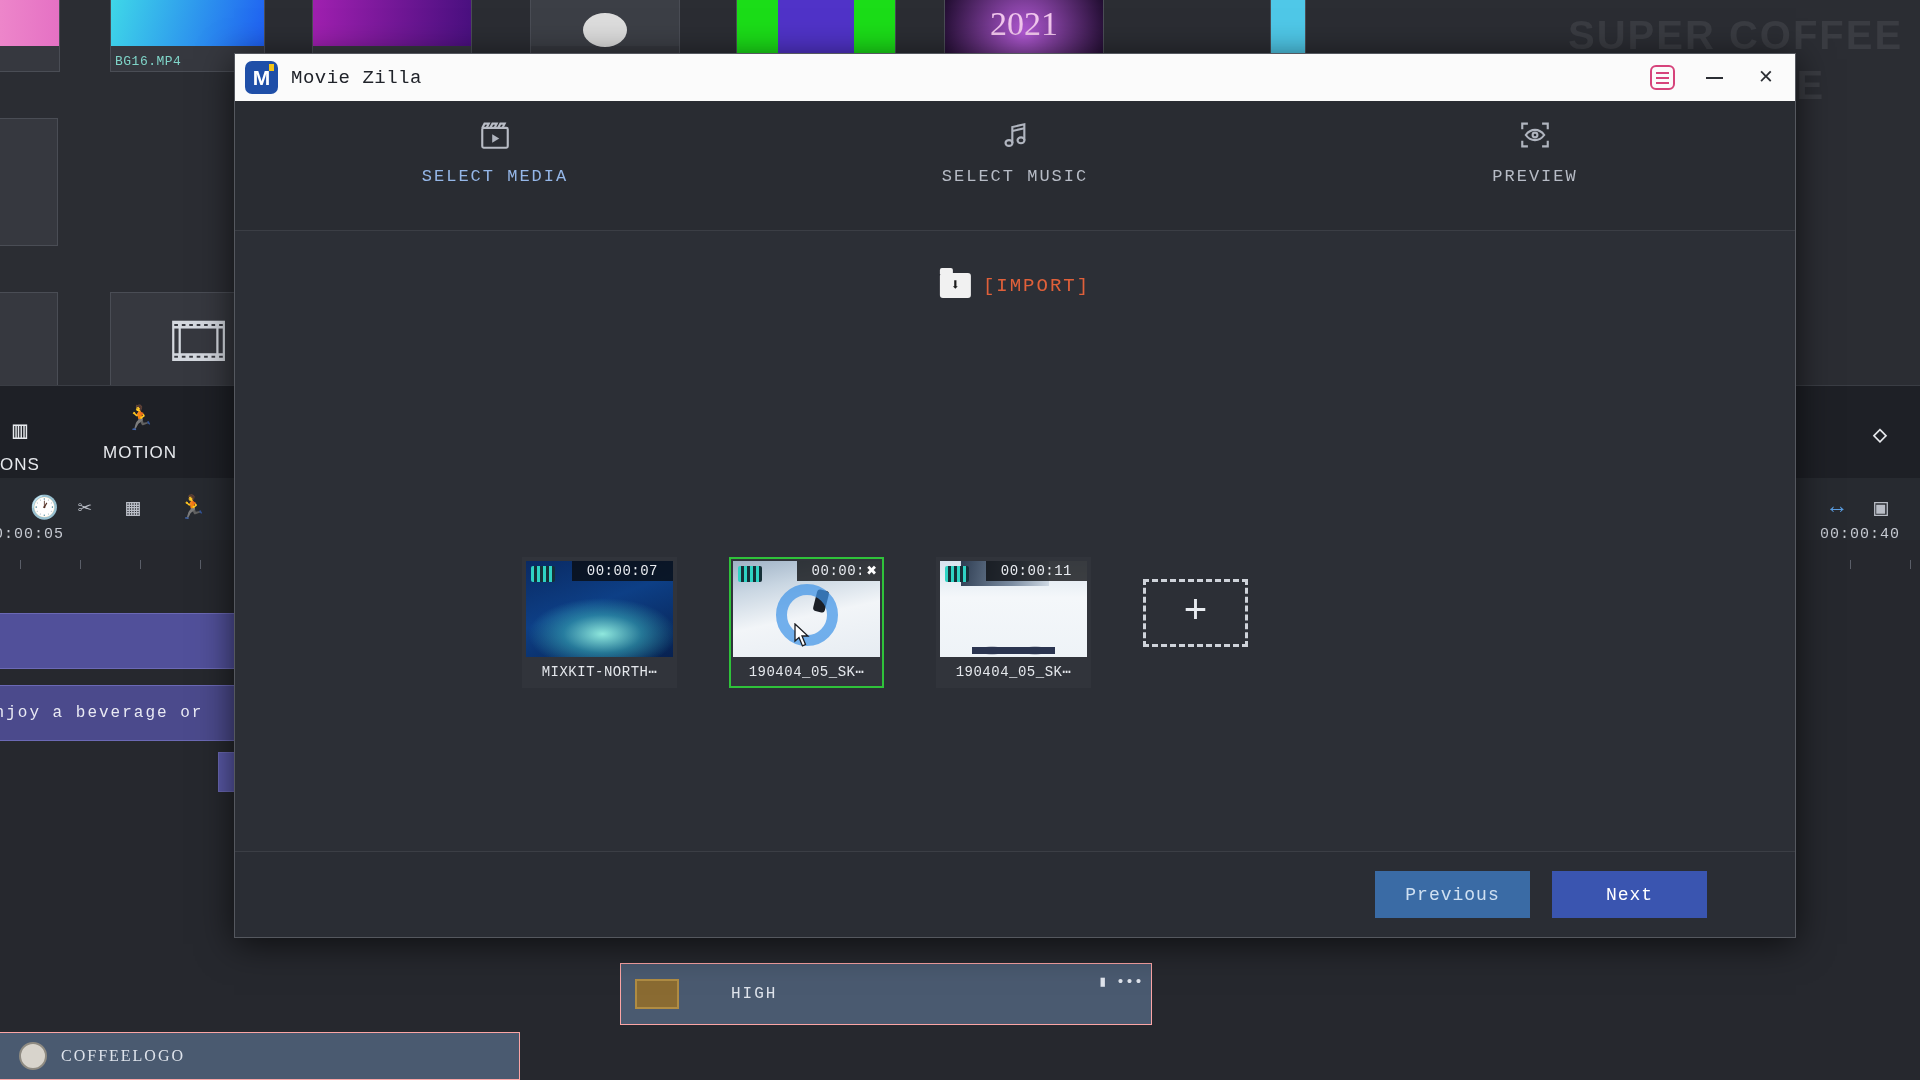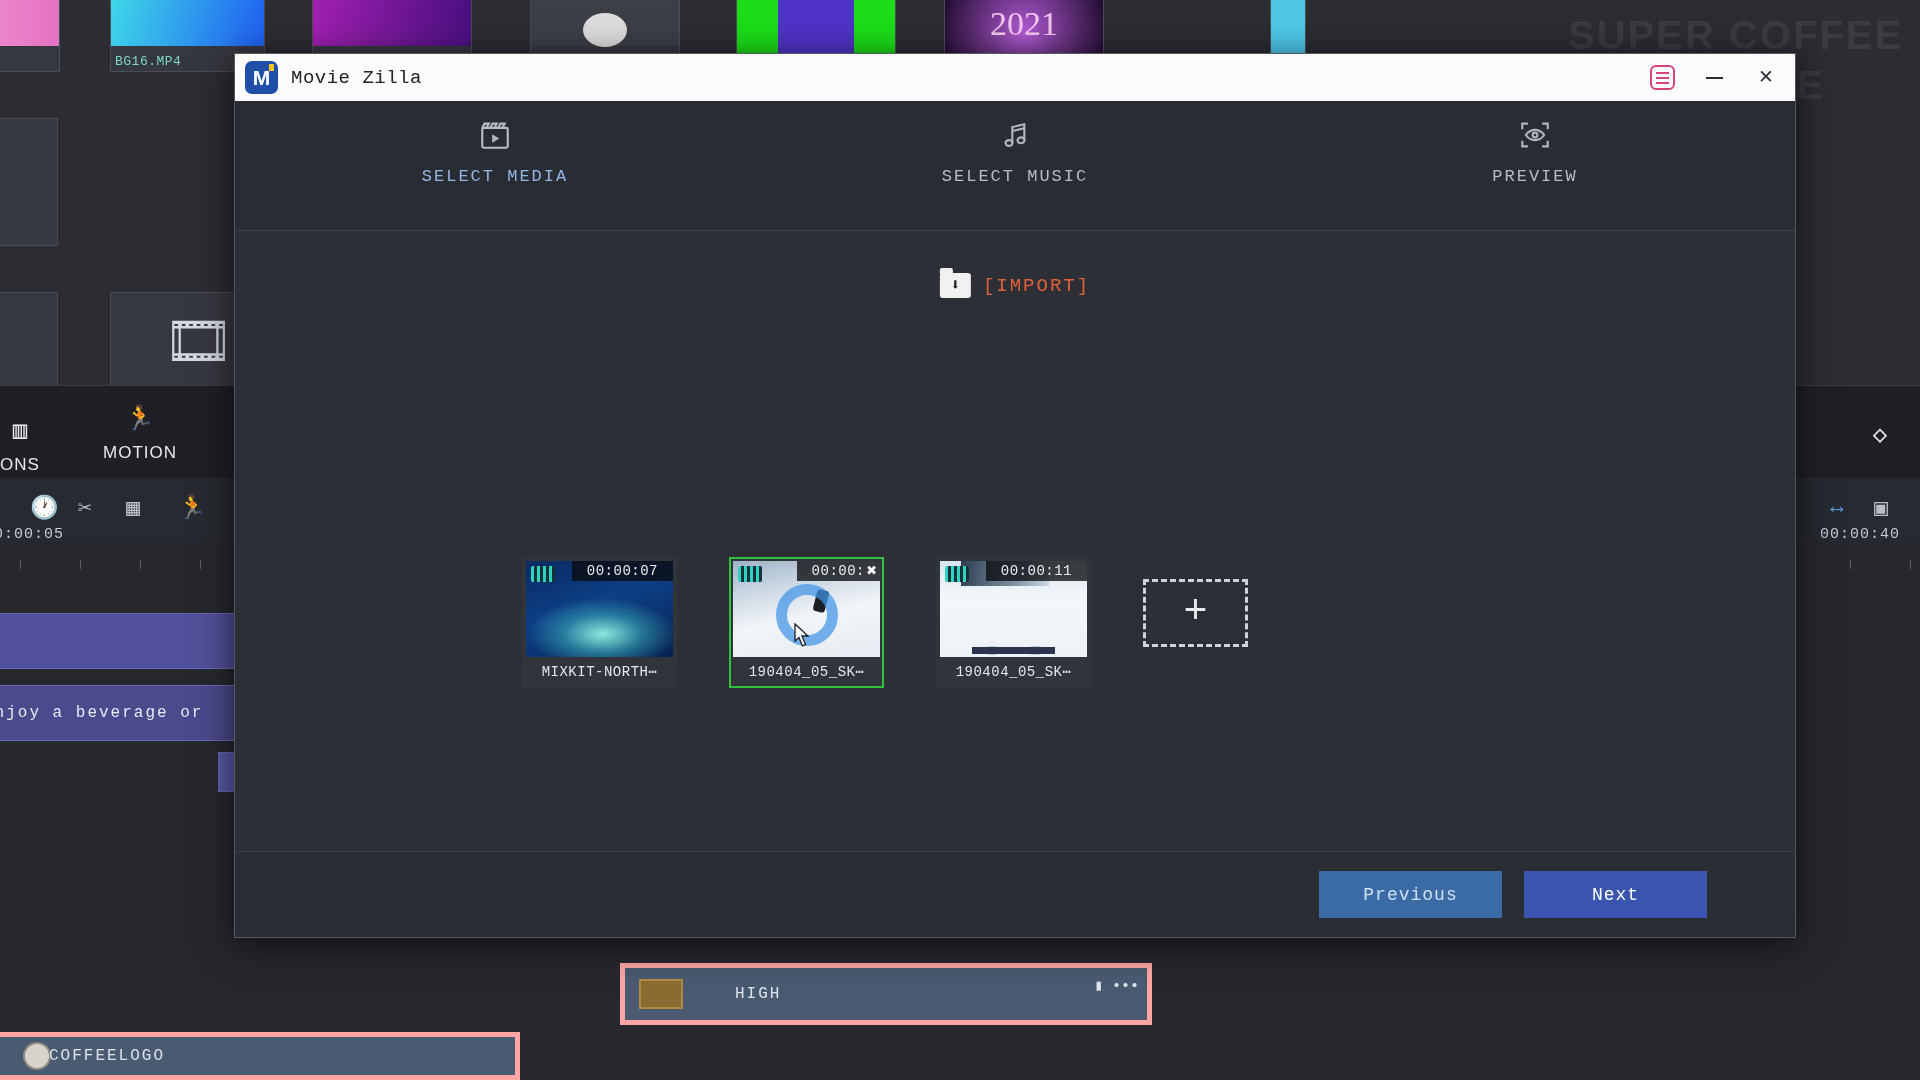--- a/index.html
+++ b/index.html
@@ -63,21 +63,21 @@
   .bg-track {
     position: absolute; height: 56px; background: #4b4a8c; border: 1px solid #6b69b5;
   }
   .bg-track.purple2 { background: #51509a; }
   .bg-track-txt {
     position: absolute; top: 50%; transform: translateY(-50%);
     font-size: 16px; color: #e9eaf4; letter-spacing: 2px; white-space: nowrap;
   }
 
   .bg-clip {
-    position: absolute; background: #4a5a70; border: 5px solid #fca5a5;
+    position: absolute; background: #4a5a70; border: 1px solid #fca5a5;
   }
   .bg-clip .clip-label {
     position: absolute; top: 50%; transform: translateY(-50%);
     font-size: 16px; color: #dfe4ec; letter-spacing: 2px;
   }
   .bg-clip .clip-thumb {
     position: absolute; left: 14px; top: 50%; transform: translateY(-50%);
     width: 44px; height: 30px; background: #8a6b32; border: 2px solid #b08c43;
   }
   .bg-clip .clip-dots {
@@ -206,21 +206,21 @@
     margin-top: 22px; cursor: pointer;
   }
   .add-box .plus { color: #e8ebf0; font-size: 40px; line-height: 1; font-weight: 300; }
 
   .footer {
     flex: 0 0 86px; background: #2a2d34; border-top: 1px solid #3b3e45;
     display: flex; align-items: center; justify-content: flex-end;
     padding-right: 88px; gap: 22px;
   }
   .btn {
-    width: 183px; height: 47px; border: none; cursor: pointer;
+    width: 155px; height: 47px; border: none; cursor: pointer;
     font-family: "Liberation Mono", monospace; font-size: 18px; letter-spacing: 1px;
   }
   .btn-prev { background: #3a6ba5; color: #cfe0f2; }
   .btn-next { background: #3a55b0; color: #ffffff; }
 
   
   .art-aurora { position: absolute; inset: 0;
     background:
       radial-gradient(ellipse 70% 52% at 52% 76%, #8fe8dd 0%, rgba(60,180,190,.55) 38%, rgba(10,40,90,0) 72%),
       linear-gradient(160deg,#0a2a63 0%,#0d3f86 45%,#072150 100%); }
@@ -329,21 +329,21 @@
     <div class="bg-track" style="left:218px;top:752px;width:46px;height:40px;background:#5a59a8;"></div>
 
     <div class="bg-clip" style="left:620px;top:963px;width:532px;height:62px;">
       <div class="clip-thumb"></div>
       <span class="clip-label" style="left:110px;">HIGH</span>
       <span class="clip-dots">▮ •••</span>
     </div>
 
     <div class="bg-clip" style="left:-40px;top:1032px;width:560px;height:48px;">
       <div class="bg-coffee-ic" style="left:58px;"></div>
-      <span class="clip-label" style="left:84px;">COFFEELOGO</span>
+      <span class="clip-label" style="left:100px;font-family:Liberation Serif, serif;">COFFEELOGO</span>
     </div>
   </div>
 
   <div class="modal">
 
     <div class="titlebar">
       <div class="app-logo">
         <span class="m">M</span>
         <span class="dot"></span>
       </div>

